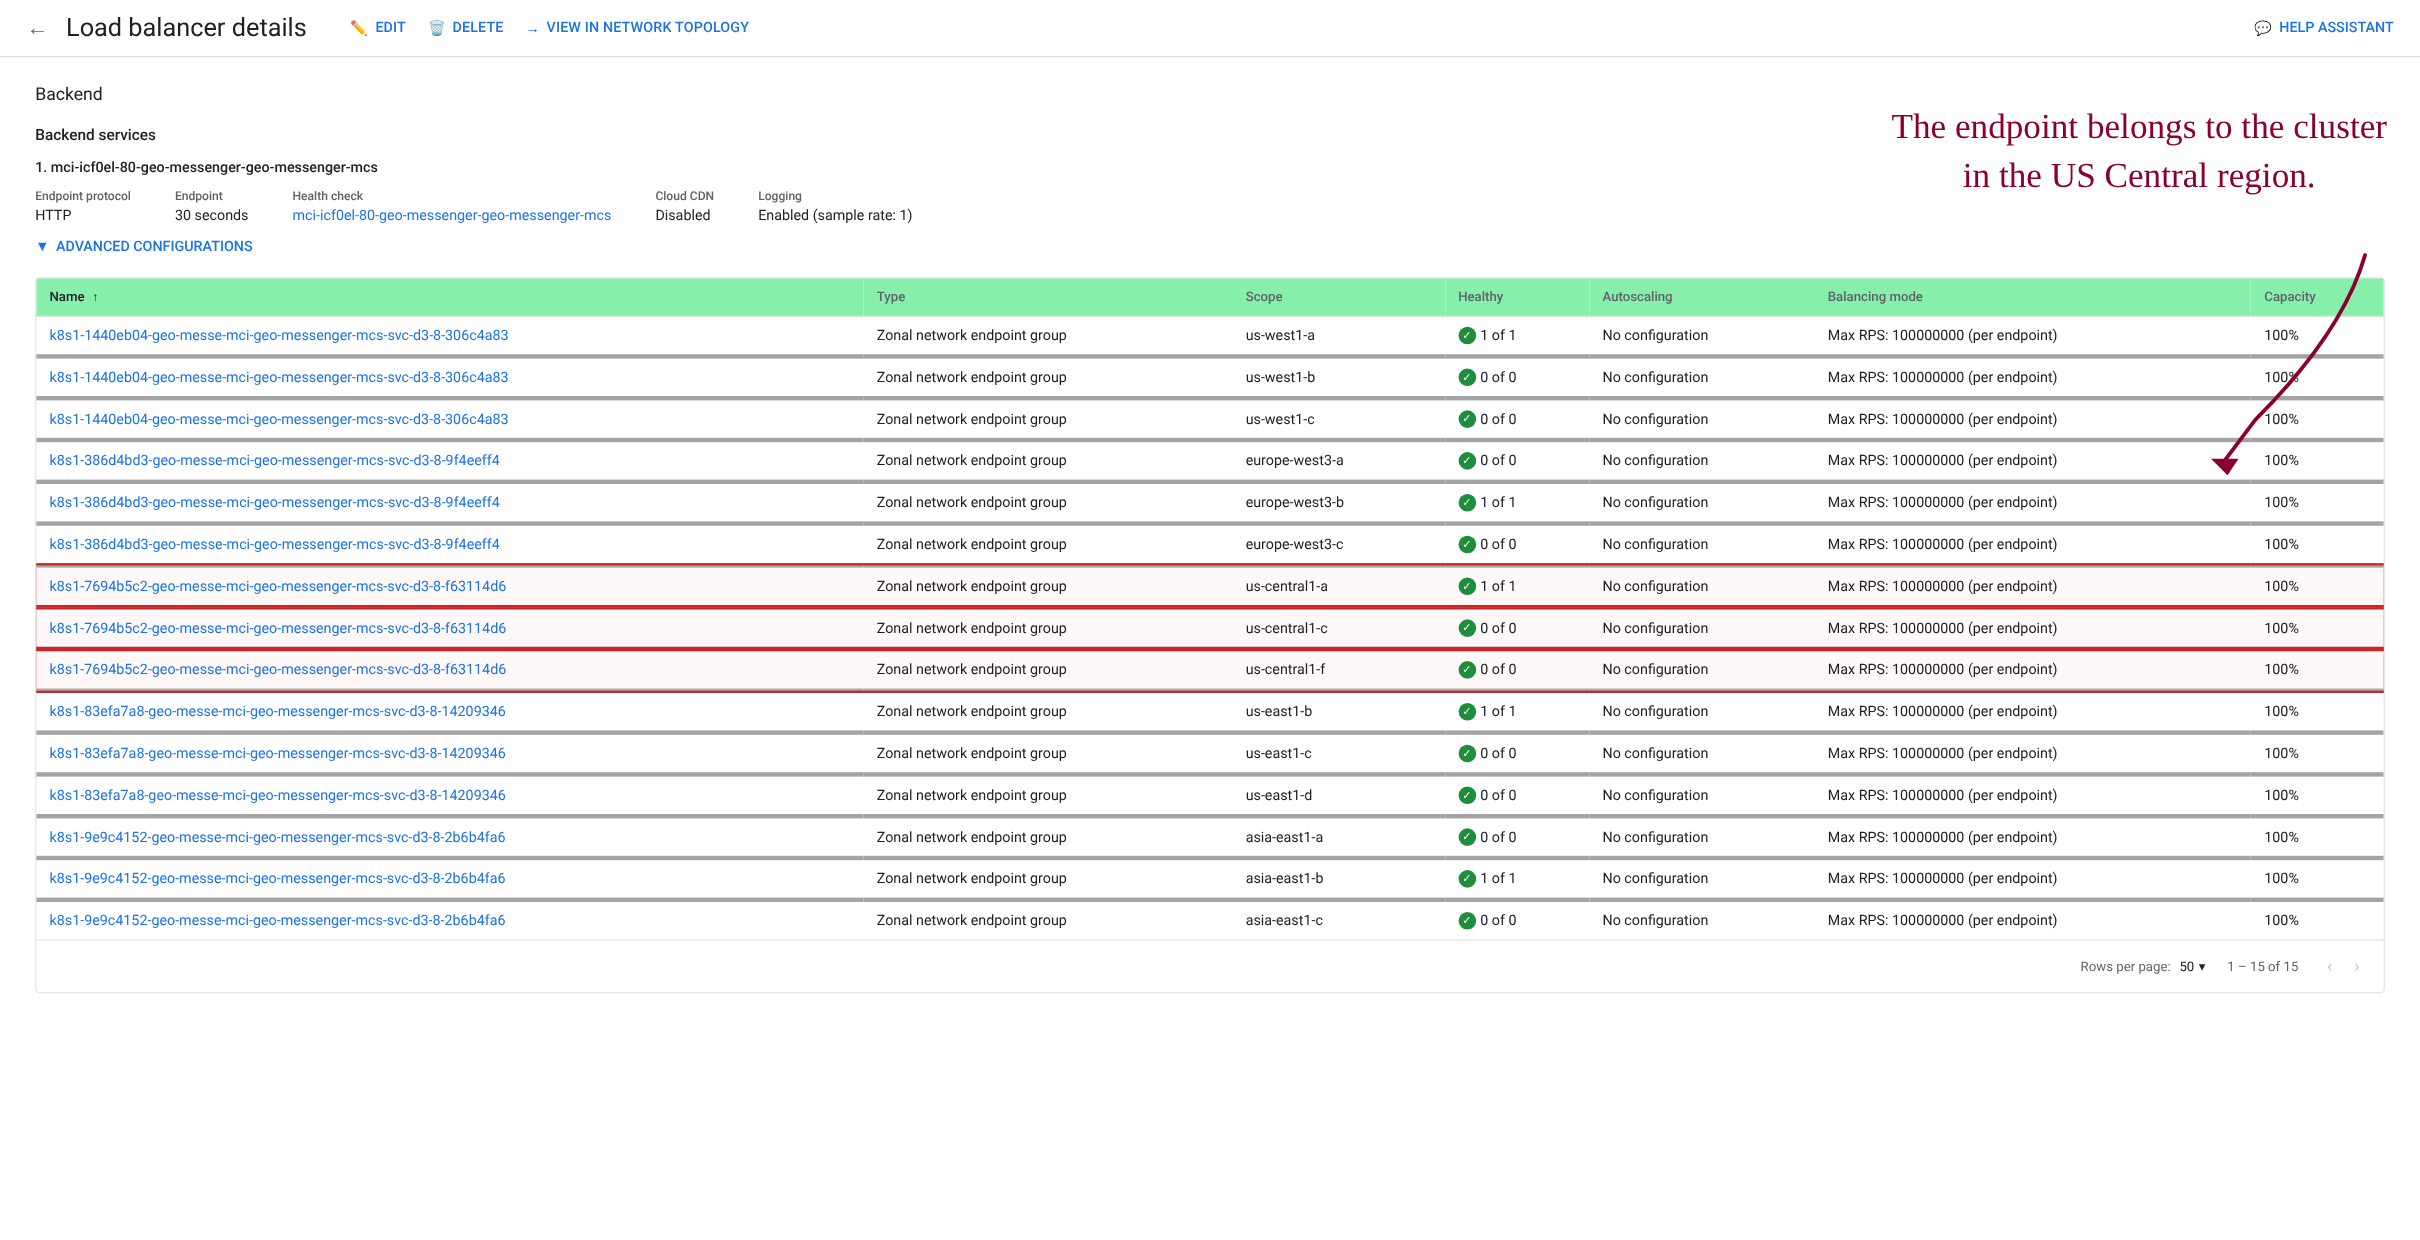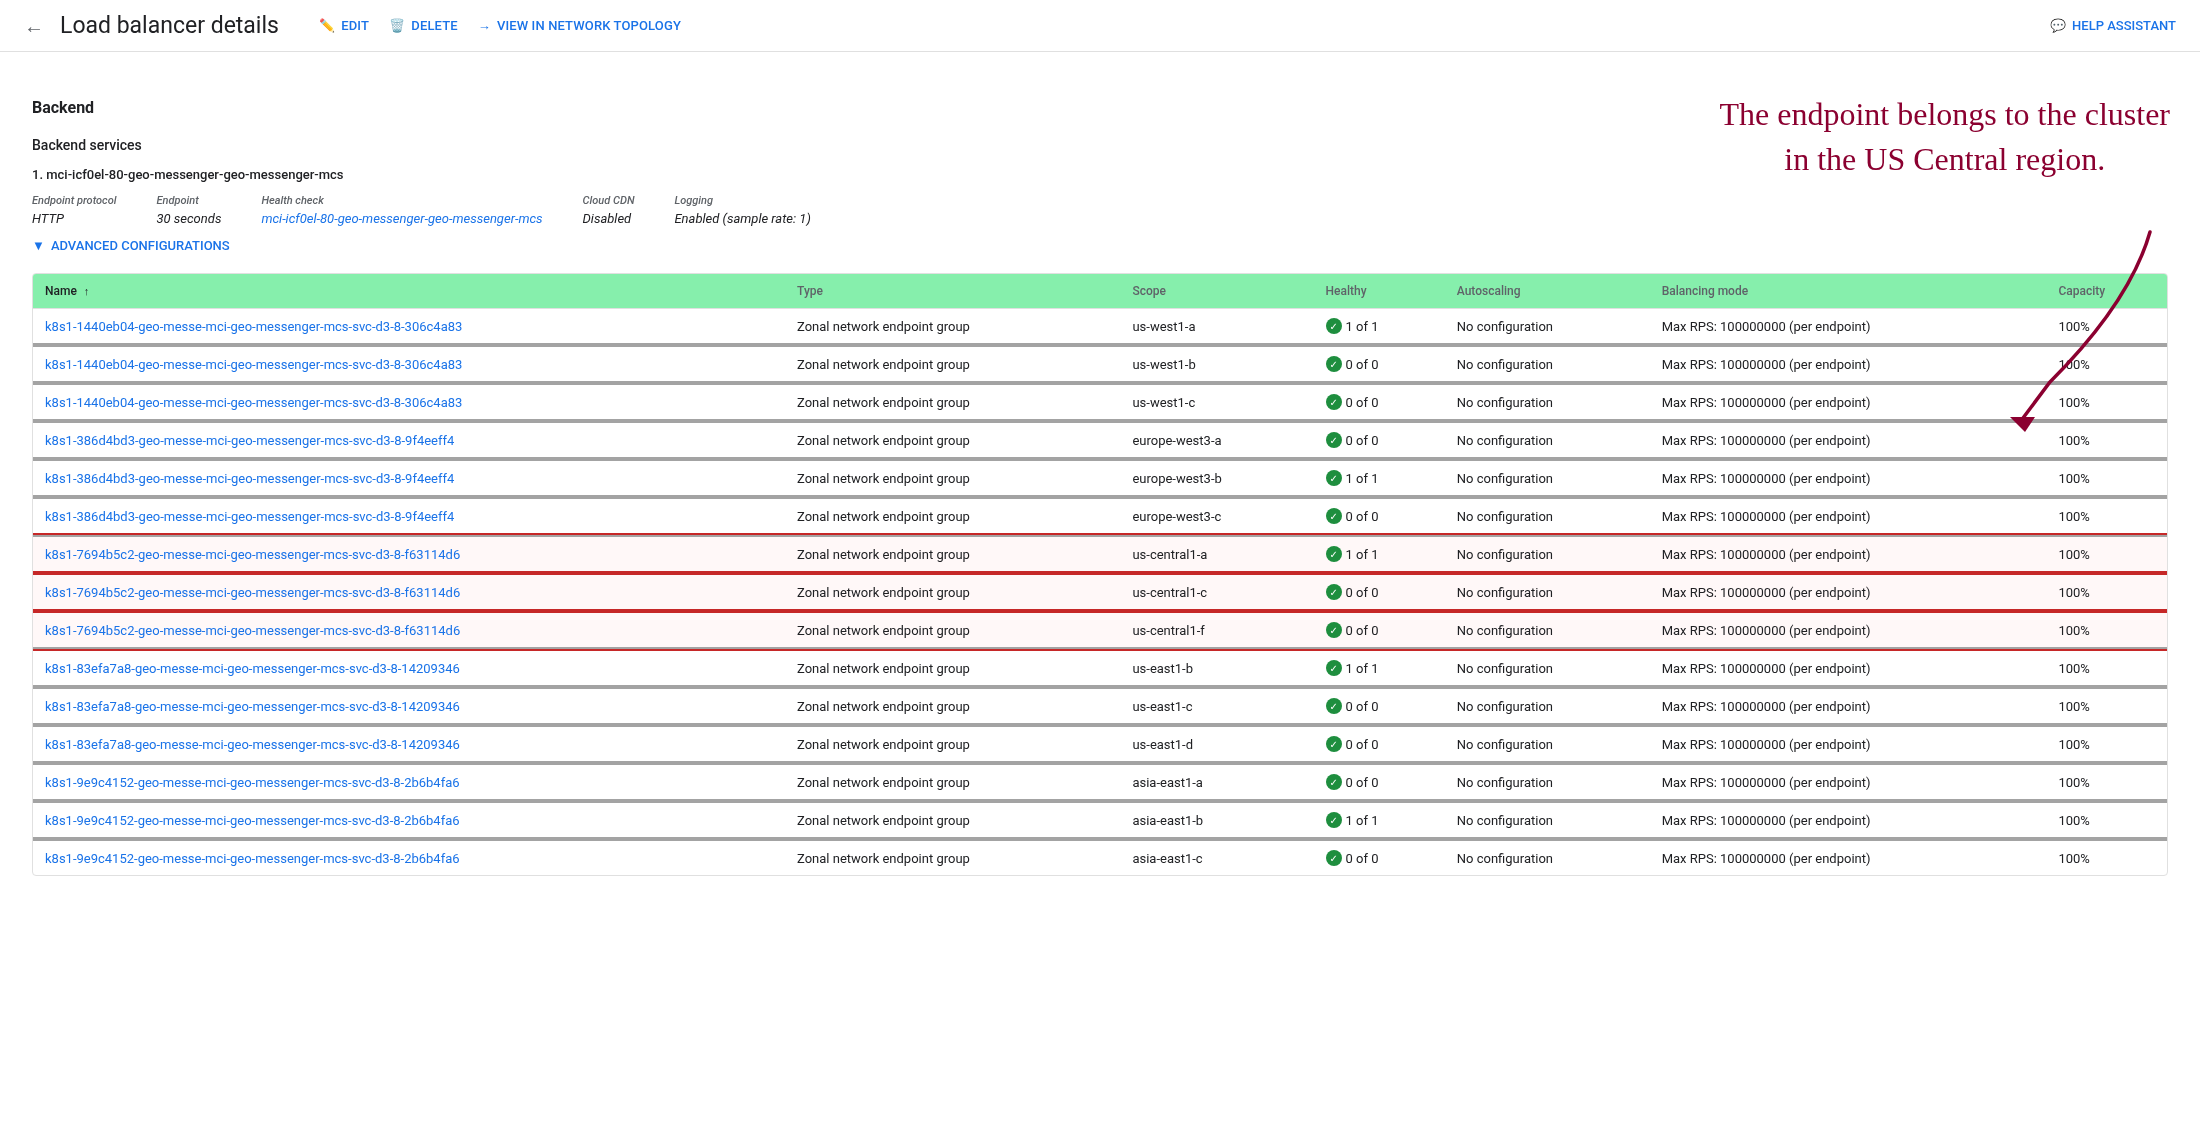--- a/index.html
+++ b/index.html
@@ -70,44 +70,42 @@
       cursor: pointer;
     }
 
     
     .content {
       padding: 24px 32px;
       position: relative;
     }
     .section-title {
       font-size: 16px;
-      font-weight: 700;
+      font-weight: 400;
       color: #202124;
       margin-bottom: 20px;
-      margin-top: 22px;
     }
     .subsection-title {
       font-size: 14px;
       font-weight: 500;
       color: #202124;
       margin-bottom: 14px;
     }
     .service-name {
       font-size: 13px;
       font-weight: 500;
       color: #202124;
       margin-bottom: 12px;
     }
 
     
     .info-grid {
       display: flex;
       gap: 40px;
       margin-bottom: 8px;
-      font-style: italic;
     }
     .info-col {
       display: flex;
       flex-direction: column;
       gap: 4px;
     }
     .info-label {
       font-size: 11px;
       font-weight: 500;
       color: #5f6368;
@@ -550,15 +548,29 @@
                 <span>0 of 0</span>
               </div>
             </td>
             <td>No configuration</td>
             <td>Max RPS: 100000000 (per endpoint)</td>
             <td>100%</td>
           </tr>
         </tbody>
     </table>
 
+    <div class="pagination">
+      <div class="rows-per-page">
+        <span>Rows per page:</span>
+        <div class="rows-select">
+          <span>50</span>
+          <span>▾</span>
+        </div>
+      </div>
+      <span class="page-info">1 – 15 of 15</span>
+      <div class="page-nav">
+        <span class="nav-btn disabled">‹</span>
+        <span class="nav-btn disabled">›</span>
+      </div>
+    </div>
   </div>
 
 </div>
 
 </body></html>

